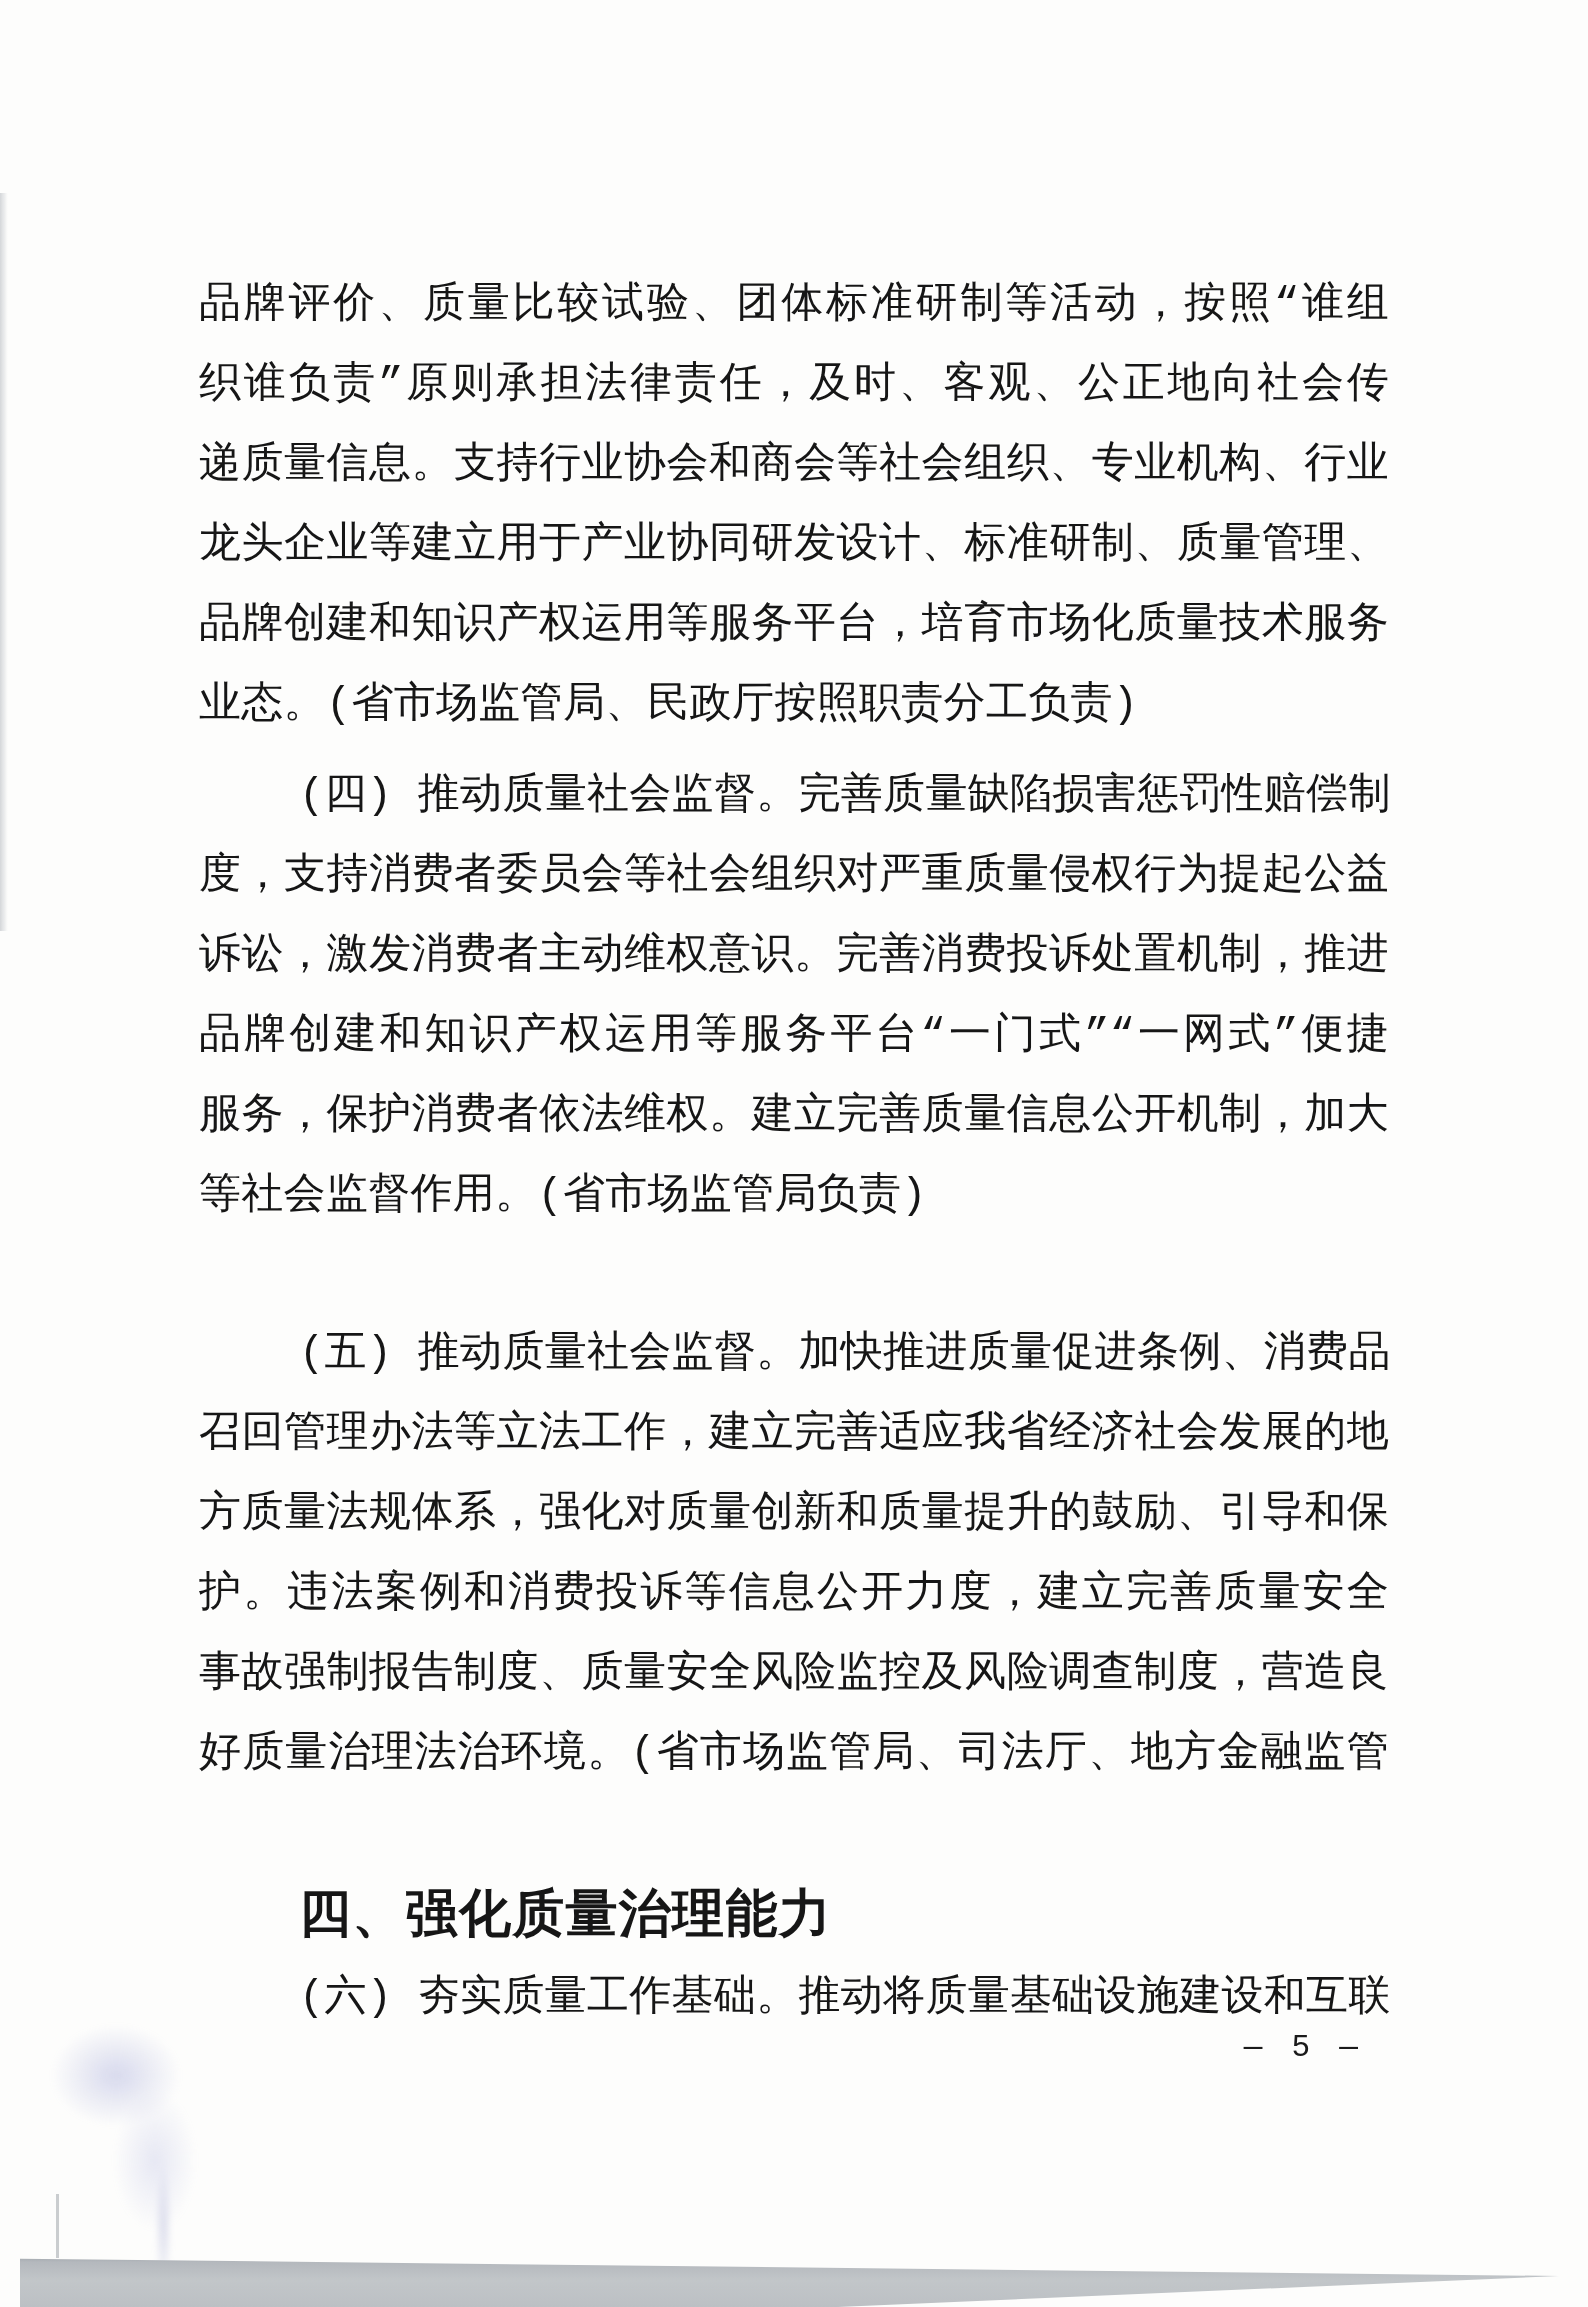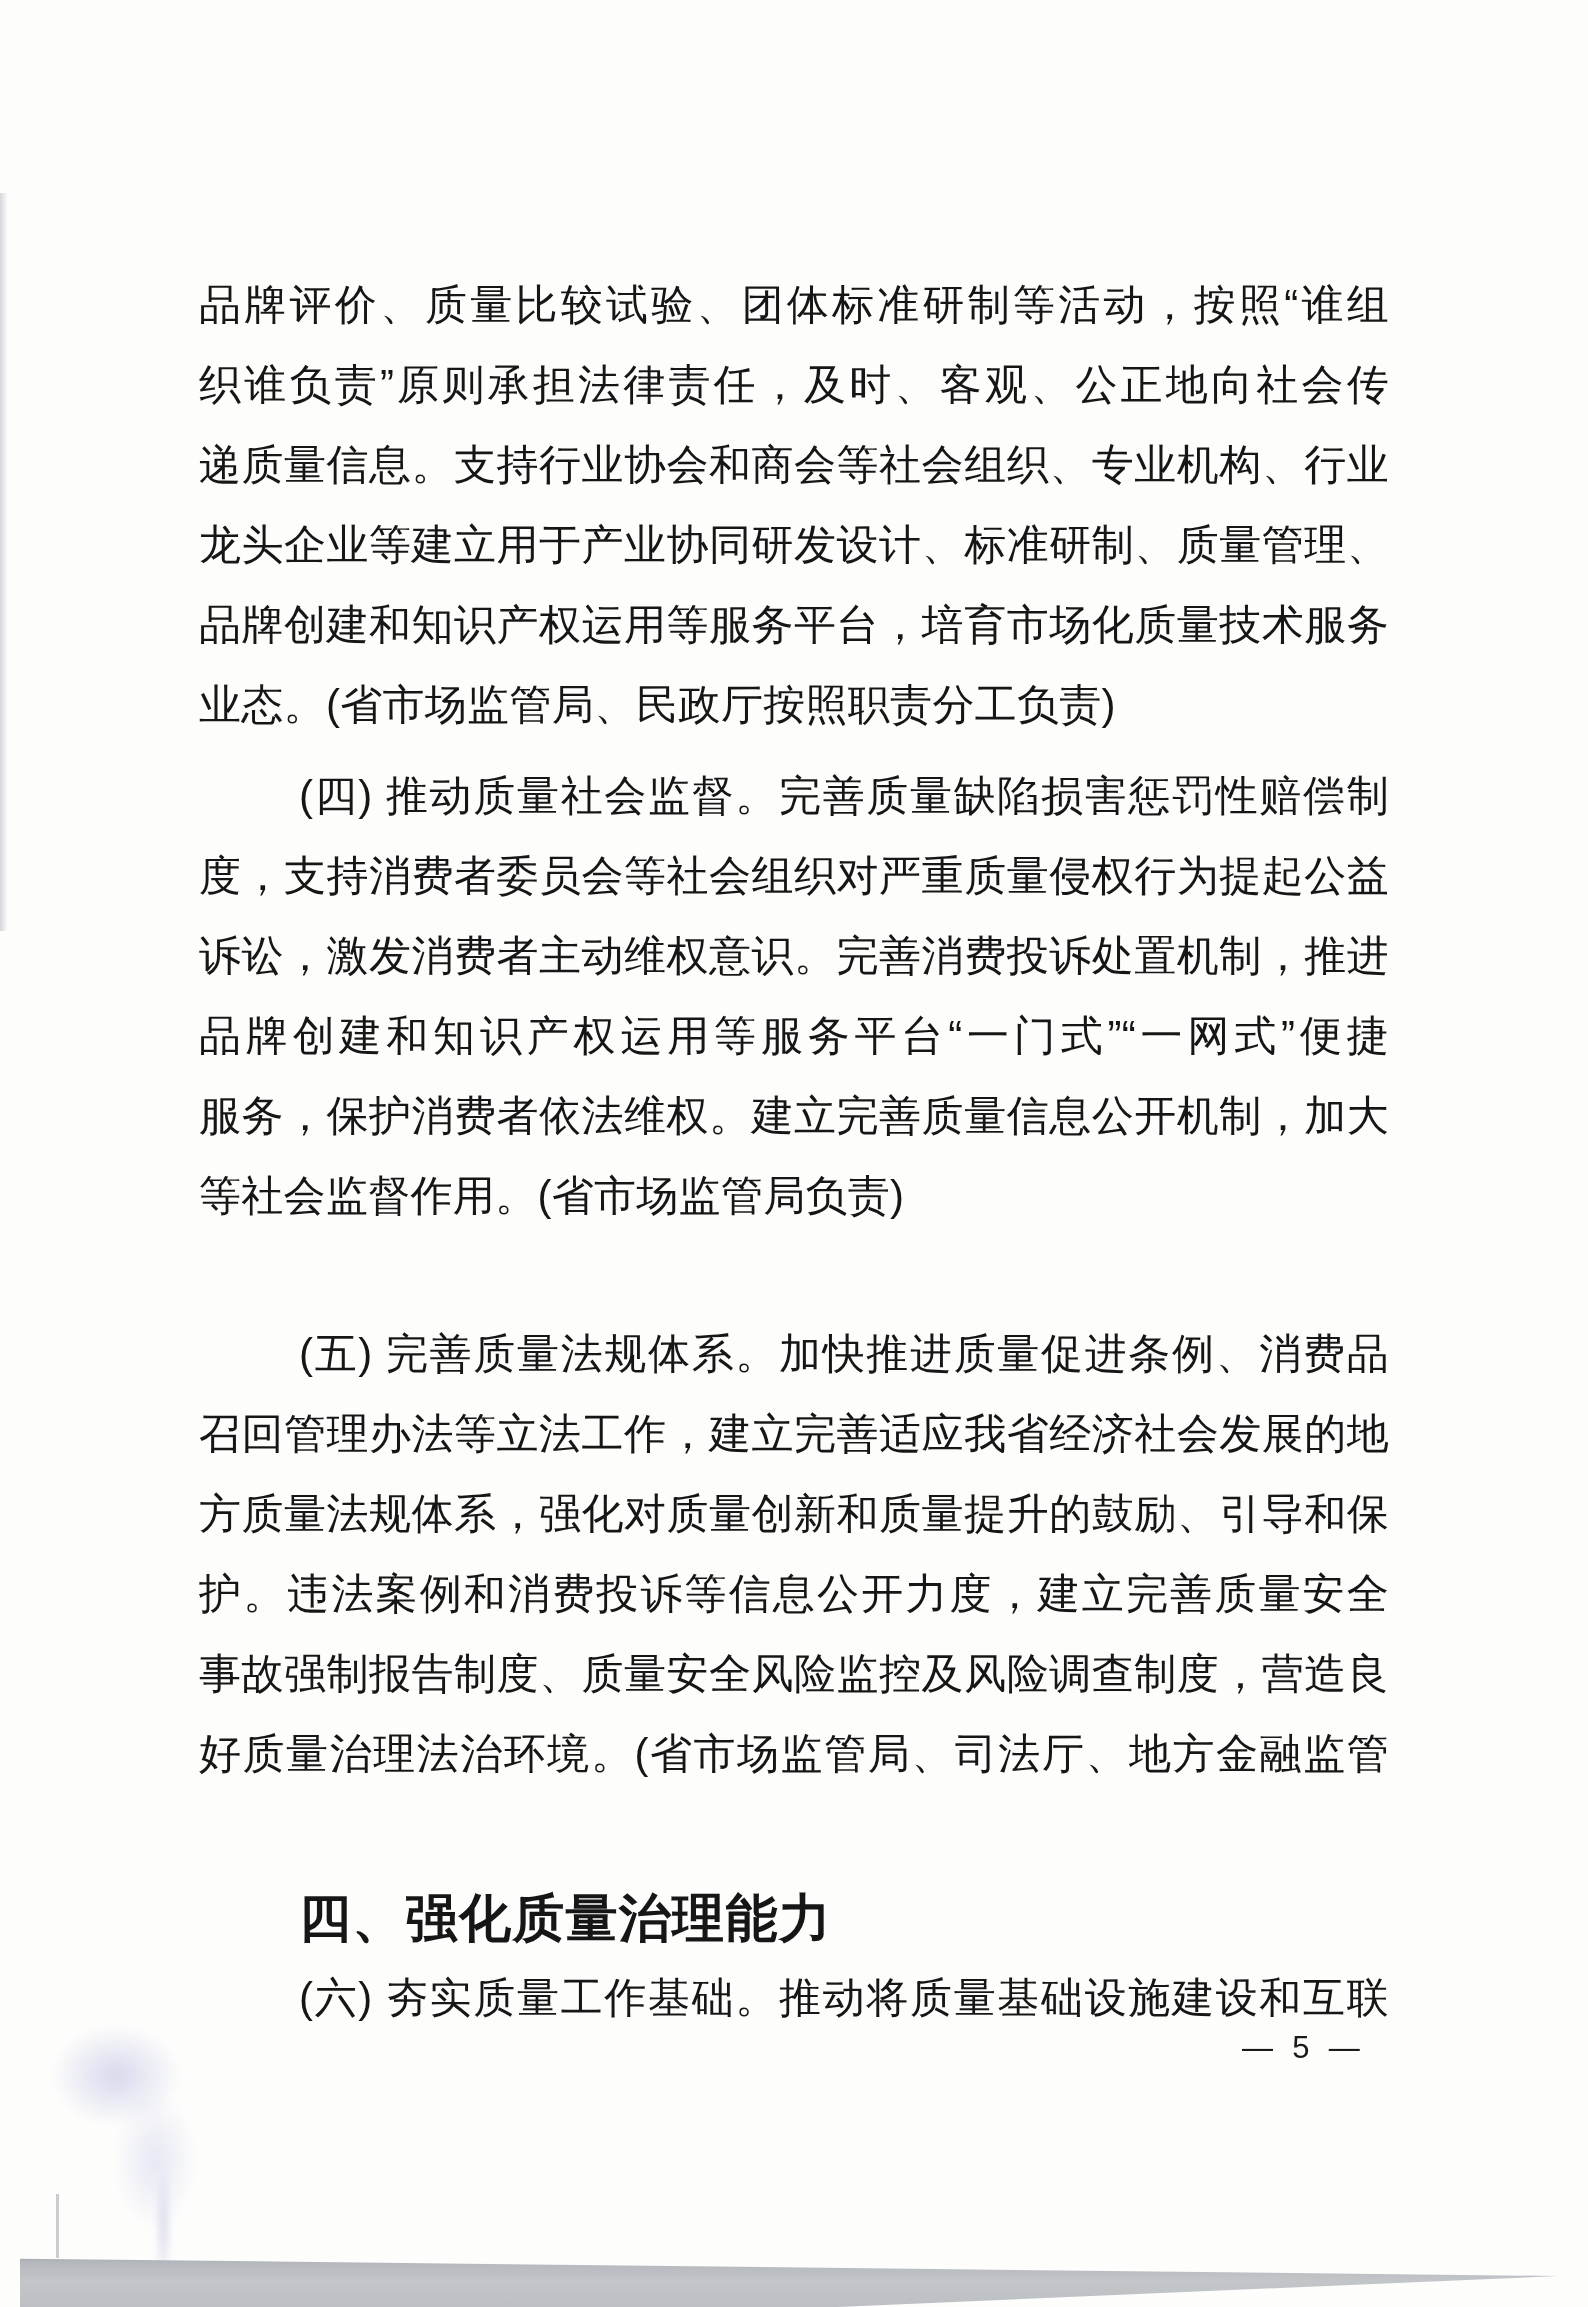--- a/index.html
+++ b/index.html
@@ -2,21 +2,21 @@
 <html lang="zh" style="font-size:10.6px"><head>
 <meta charset="utf-8">
 <style>
   html, body { margin: 0; padding: 0; background: #ffffff; }
   .page {
     position: relative;
     width: 1588px;
     height: 2307px;
     background: #fdfdfc;
     overflow: hidden;
-    font-family: Liberation Sans, sans-serif;
+    font-family: Liberation Mono, monospace;
     color: #161616;
   }
 
   
   .para {
     position: absolute;
     left: 199px;
     width: 1190px;
   }
   .line {
@@ -119,21 +119,21 @@
   <div class="para p2">
     <div class="line indent">(四) 推动质量社会监督。完善质量缺陷损害惩罚性赔偿制</div>
     <div class="line">度，支持消费者委员会等社会组织对严重质量侵权行为提起公益</div>
     <div class="line">诉讼，激发消费者主动维权意识。完善消费投诉处置机制，推进</div>
     <div class="line">品牌创建和知识产权运用等服务平台“一门式”“一网式”便捷</div>
     <div class="line">服务，保护消费者依法维权。建立完善质量信息公开机制，加大</div>
     <div class="line last">等社会监督作用。(省市场监管局负责)</div>
   </div>
 
   <div class="para p3">
-    <div class="line indent">(五) 完善质量法规体系。加快推进质量促进条例、消费品</div>
+    <div class="line indent">(五) 推动质量社会监督。加快推进质量促进条例、消费品</div>
     <div class="line">召回管理办法等立法工作，建立完善适应我省经济社会发展的地</div>
     <div class="line">方质量法规体系，强化对质量创新和质量提升的鼓励、引导和保</div>
     <div class="line">护。违法案例和消费投诉等信息公开力度，建立完善质量安全</div>
     <div class="line">事故强制报告制度、质量安全风险监控及风险调查制度，营造良</div>
     <div class="line">好质量治理法治环境。(省市场监管局、司法厅、地方金融监管</div>
   </div>
 
   <h2 class="heading">四、强化质量治理能力</h2>
 
   <div class="para p4">

